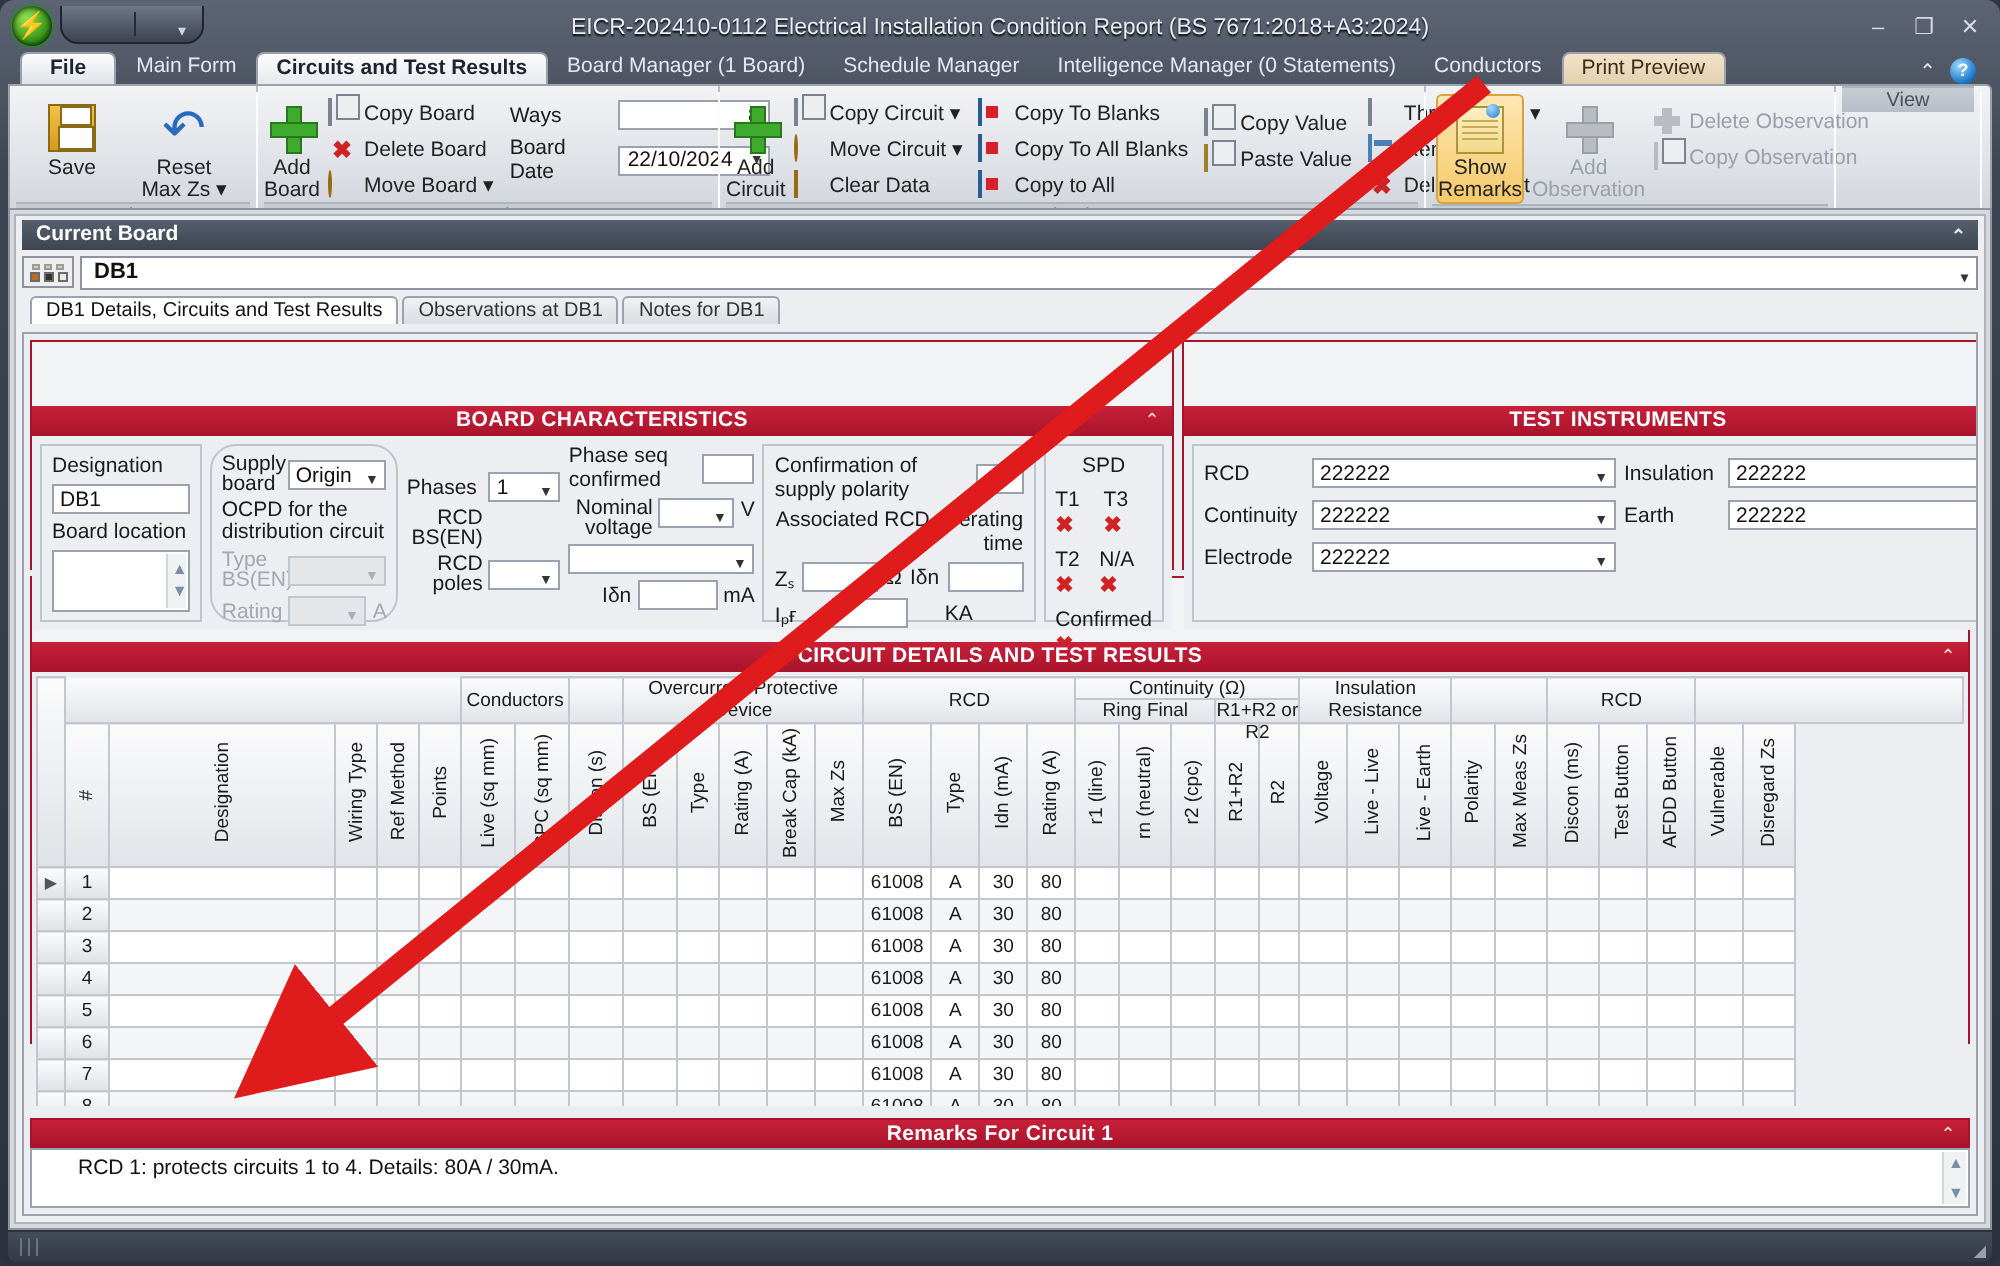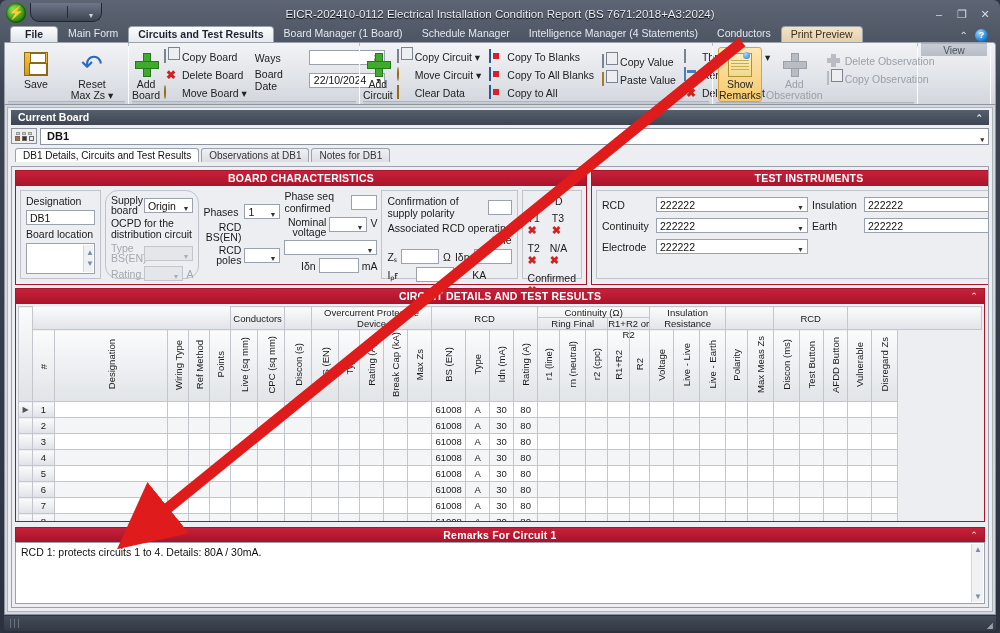--- a/index.html
+++ b/index.html
@@ -142,21 +142,21 @@
   }
   .subtab.active { background:#fff; color:#111; font-weight:normal; }
   .pageframe {
     border:1px solid #9aa2ae; background:#eceef1; padding:3px;
     position:absolute; left:3px; right:3px; top:58px; bottom:3px; overflow:hidden;
   }
   
   .redbar {
     background:linear-gradient(180deg,#c8203a,#a9142b); color:#fff;
     height:15px; line-height:15px; font-size:10.5px; font-weight:bold; text-align:center;
-    position:relative; letter-spacing:.2px;
+    position:relative; letter-spacing:.2px;margin-top:32px;
   }
   .redbar .chev { position:absolute; right:6px; top:0; color:#ffe7ea; font-size:9px; font-weight:normal;}
   .redpanel { border:1px solid #a9142b; background:#f2f3f5; }
   .redpanel .pbody { padding:4px; background:#eceef1; }
   .gbox { border:1px solid #bfc4cc; background:#eceef1; padding:4px 5px; position:relative;}
   .lbl { font-size:10.5px; color:#1a1a1a; }
   .lbl.dim { color:#a3a8b0; }
   .inp {
     border:1px solid #9aa2ae; background:#fff; height:15px; font-size:10.5px; color:#111;
     padding:0 3px; line-height:14px;
@@ -174,21 +174,21 @@
   .grid thead th {
     background:linear-gradient(180deg,#fbfbfc,#e1e4e8); text-align:center; vertical-align:middle;
   }
   .vert { writing-mode:vertical-rl; transform:rotate(180deg); white-space:nowrap;
           margin:0 auto; line-height:11px; }
   .grid tbody td { height:16px; background:#fff; text-align:center; }
   .grid tbody tr:nth-child(even) td { background:#f4f5f7; }
   .rowhdr { width:14px; background:linear-gradient(180deg,#fbfbfc,#dfe2e6) !important; }
   .numcell { width:22px; text-align:center !important; font-weight:bold; background:linear-gradient(180deg,#fbfbfc,#dfe2e6) !important; }
   .remarks-body {
-    border:1px solid #9aa2ae; background:#fff; position:relative; flex:1; padding:3px 5px;
+    border:1px solid #9aa2ae; background:#fff; position:relative; flex:1; padding:3px 23px;
     font-size:10.5px; color:#111;
   }
   .vscroll { position:absolute; right:1px; top:1px; bottom:1px; width:12px; background:#f0f1f3; border-left:1px solid #d3d6db;}
   .vscroll .a { position:absolute; left:2px; font-size:8px; color:#7b8da8;}
   .statusbar {
     position:absolute; left:4px; right:4px; bottom:2px; height:15px;
     background:linear-gradient(180deg,#444c59,#333a45); border-radius:0 0 4px 4px;
   }
   .statusbar .grip { position:absolute; right:3px; bottom:1px; color:#98a0ad; font-size:8px;}
   .statusbar .ldots { position:absolute; left:6px; top:3px; width:12px; height:9px;
@@ -244,21 +244,21 @@
       <span class="wbtn">✕</span>
     </div>
   </div>
 
   <div class="tabstrip">
     <div class="tab file">File</div>
     <div class="tab">Main Form</div>
     <div class="tab active">Circuits and Test Results</div>
     <div class="tab">Board Manager (1 Board)</div>
     <div class="tab">Schedule Manager</div>
-    <div class="tab">Intelligence Manager (4 Statements)</div>
+    <div class="tab">Intelligence Manager (0 Statements)</div>
     <div class="tab">Conductors</div>
     <div class="tab active2">Print Preview</div>
     <div class="right-icons">
       <span style="color:#dfe4ec;font-size:10px">⌃</span>
       <span class="help-orb">?</span>
     </div>
   </div>
 
   <div class="ribbon">
 

